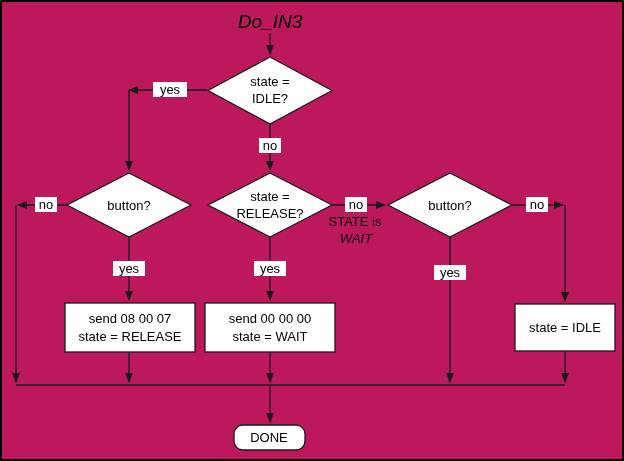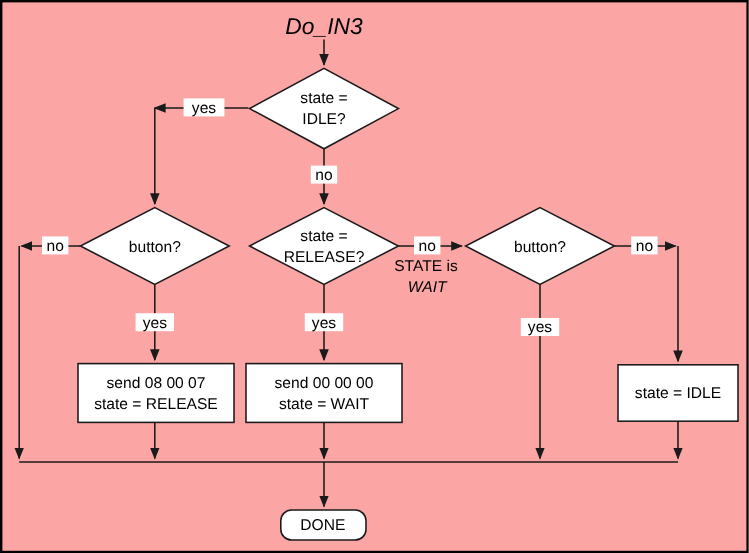--- a/index.html
+++ b/index.html
@@ -2,21 +2,21 @@
 <html><head>
 <meta charset="utf-8">
 <style>
   html, body { margin: 0; padding: 0; background: #fff; }
   .frame {
     position: relative;
     width: 624px;
     height: 461px;
     box-sizing: border-box;
     border: 2px solid #000;
-    background: #fca5a5;
+    background: #be185d;
     overflow: hidden;
   }
   svg { display: block; }
   svg text {
     font-family: "Liberation Sans", "DejaVu Sans", sans-serif;
     fill: #000;
   }
   .title-text { font-size: 19px; font-style: italic; }
   .node-text  { font-size: 13px; }
   .edge-text  { font-size: 13px; }

